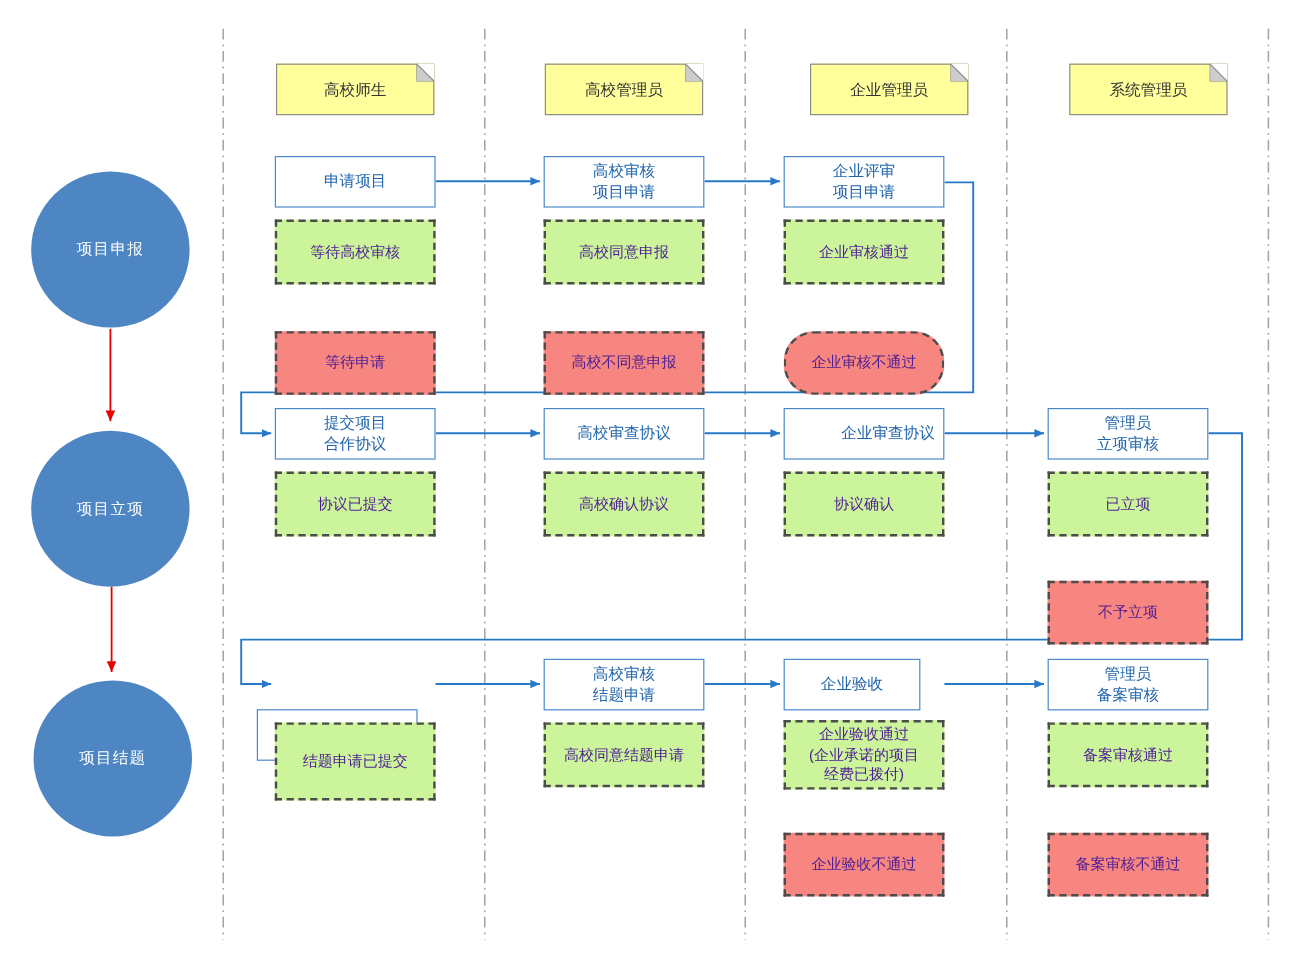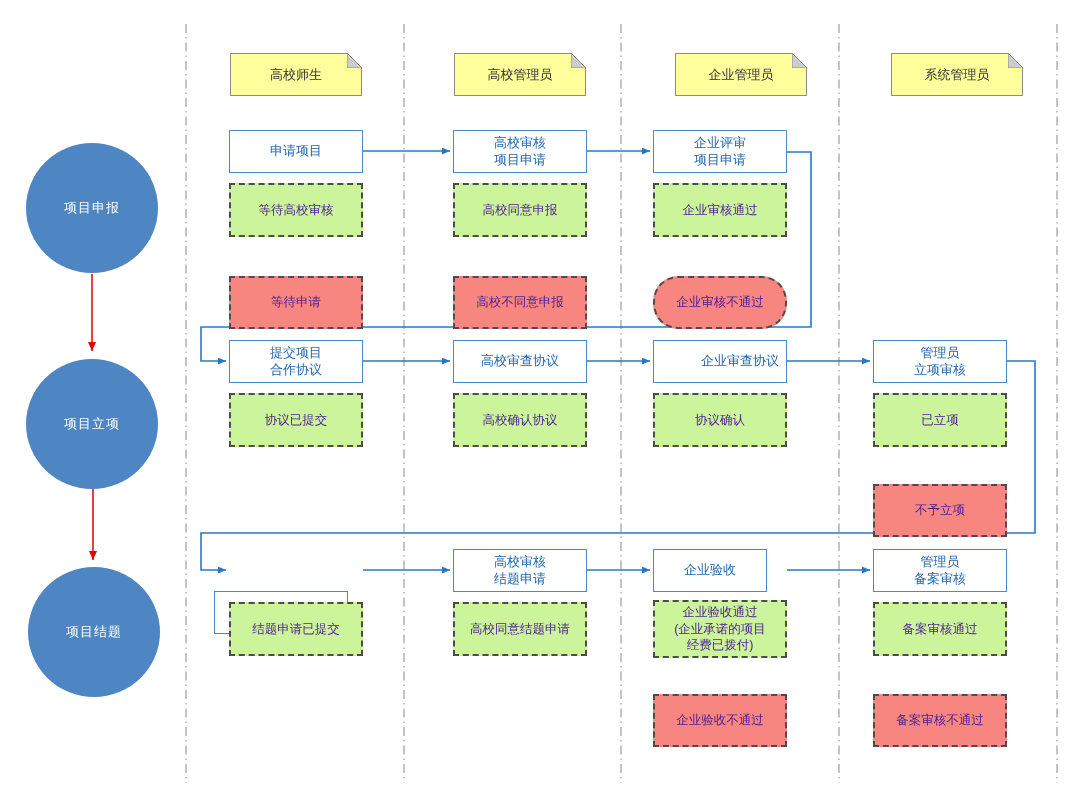--- a/index.html
+++ b/index.html
@@ -140,21 +140,21 @@
       <div class="node status green" style="left: 453px; top: 393px; width: 134px; height: 54px;">高校确认协议</div>
       <div class="node status green" style="left: 653px; top: 393px; width: 134px; height: 54px;">协议确认</div>
       <div class="node status green" style="left: 873px; top: 393px; width: 134px; height: 54px;">已立项</div>
       <div class="node status red" style="left: 873px; top: 460px; width: 134px; height: 53px;">不予立项</div>
       <div class="node process" style="left: 214px; top: 549px; width: 134px; height: 43px; margin-top: 42px;">申请结题</div>
       <div class="node process" style="left: 453px; top: 549px; width: 134px; height: 43px;">高校审核
 结题申请</div>
       <div class="node process" style="left: 653px; top: 549px; width: 114px; height: 43px;">企业验收</div>
       <div class="node process" style="left: 873px; top: 549px; width: 134px; height: 43px;">管理员
 备案审核</div>
-      <div class="node status green" style="left: 229px; top: 602px; width: 134px; height: 54px;">结题申请已提交</div>
+      <div class="node status green" style="left: 229px; top: 602px; width: 134px; height: 65px;">结题申请已提交</div>
       <div class="node status green" style="left: 453px; top: 602px; width: 134px; height: 54px;">高校同意结题申请</div>
       <div class="node status green" style="left: 653px; top: 600px; width: 134px; height: 58px;">企业验收通过
 (企业承诺的项目
 经费已拨付)</div>
       <div class="node status green" style="left: 873px; top: 602px; width: 134px; height: 54px;">备案审核通过</div>
       <div class="node status red" style="left: 653px; top: 670px; width: 134px; height: 53px;">企业验收不通过</div>
       <div class="node status red" style="left: 873px; top: 670px; width: 134px; height: 53px;">备案审核不通过</div>
     </div>
 </div>
 

